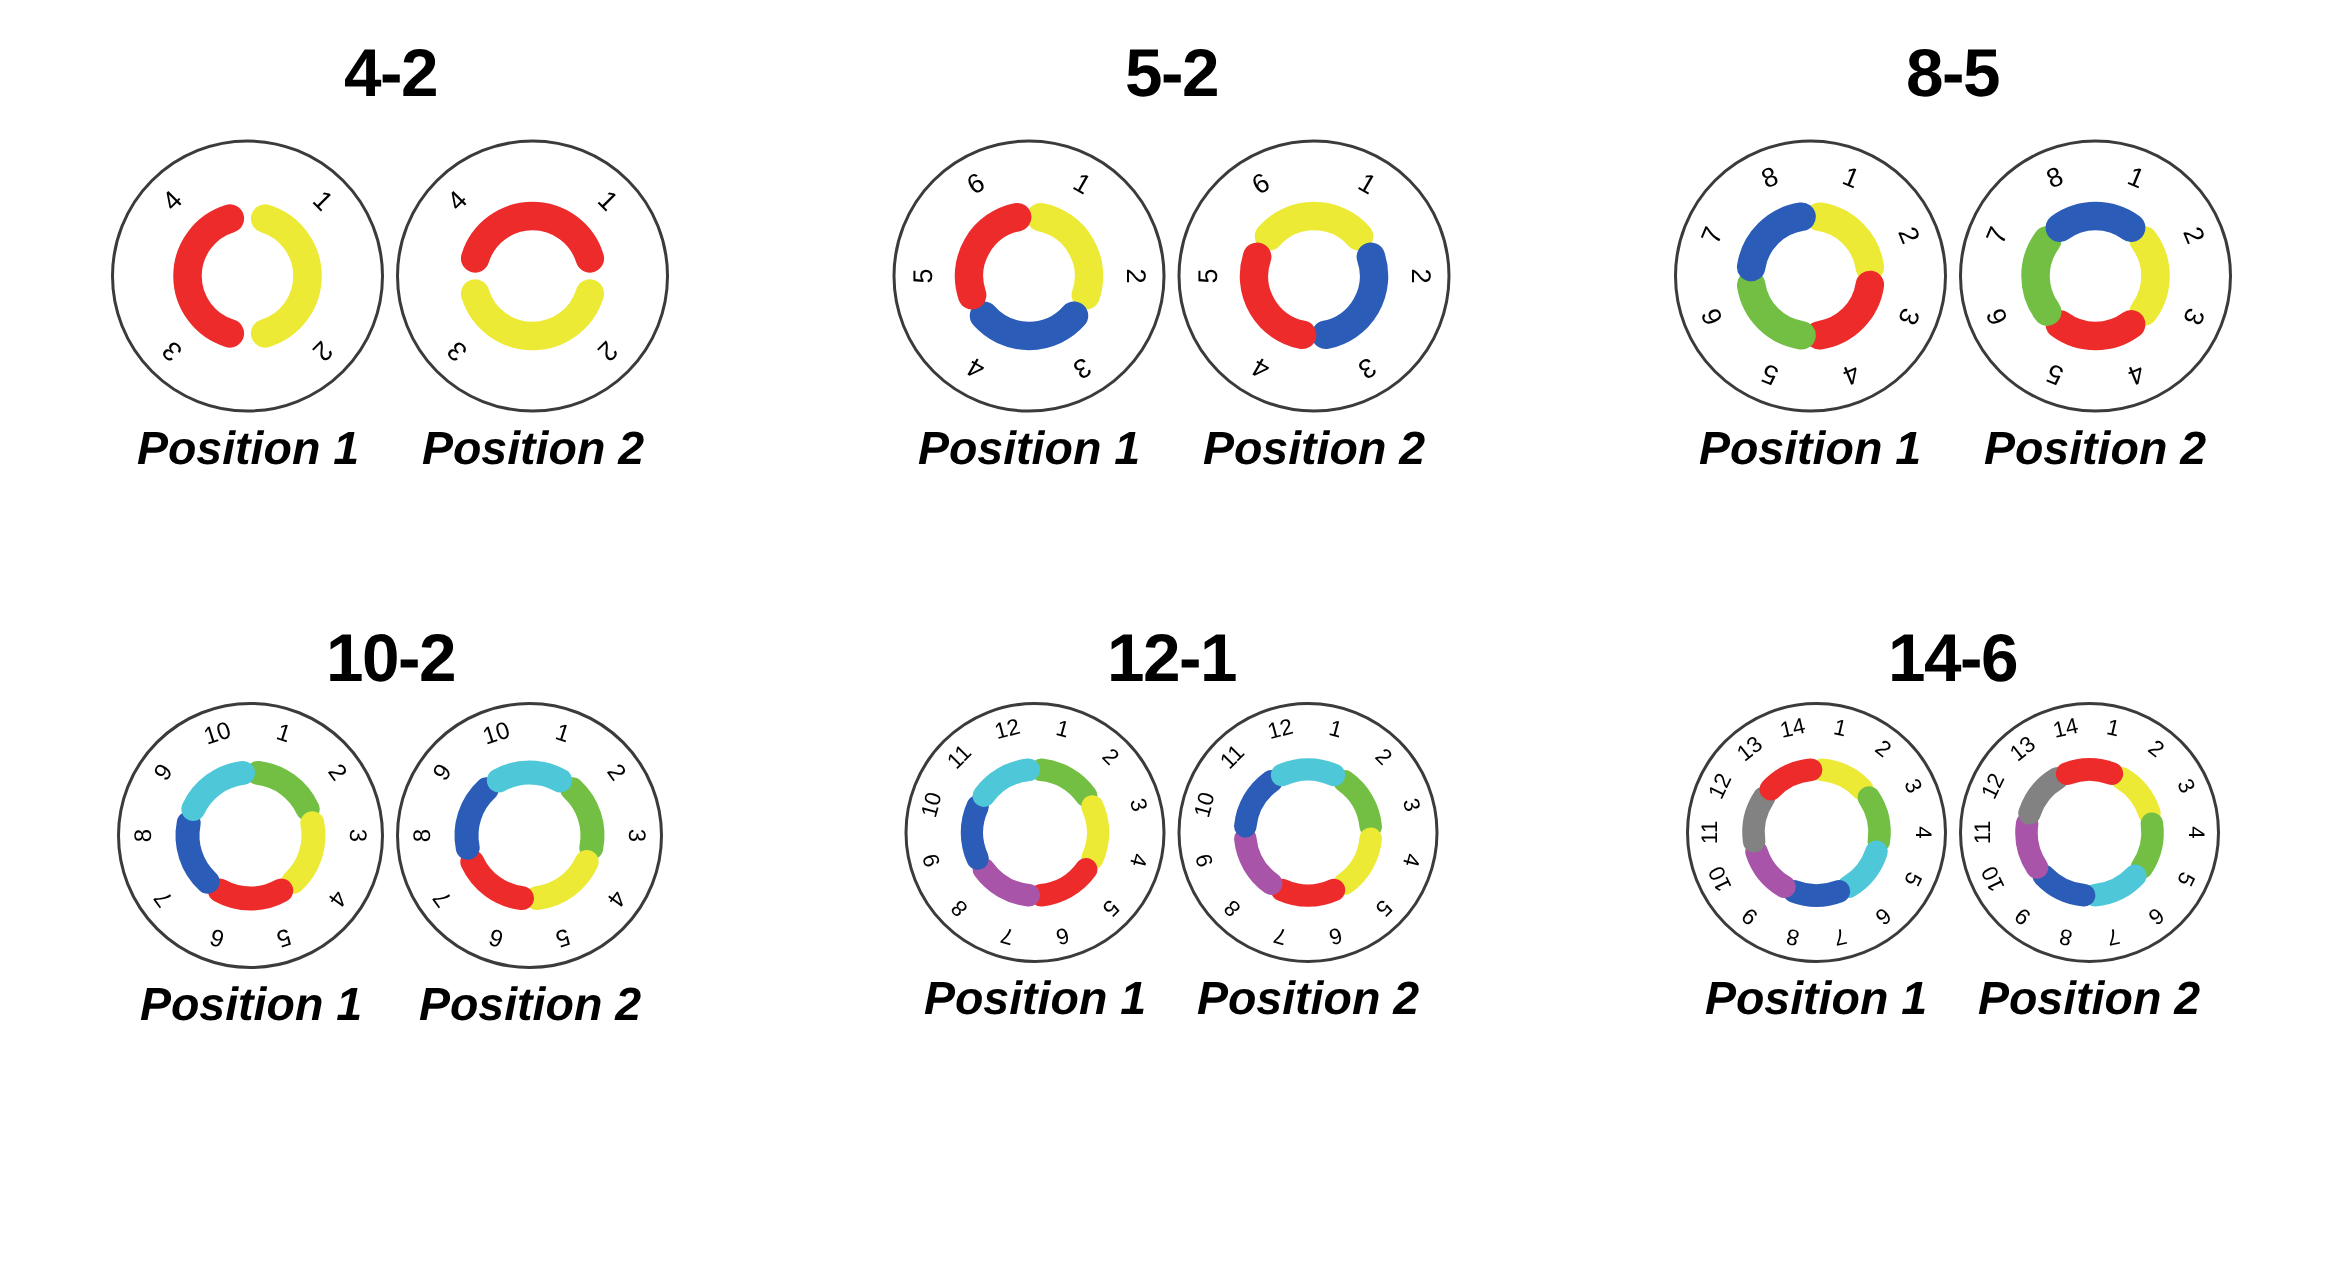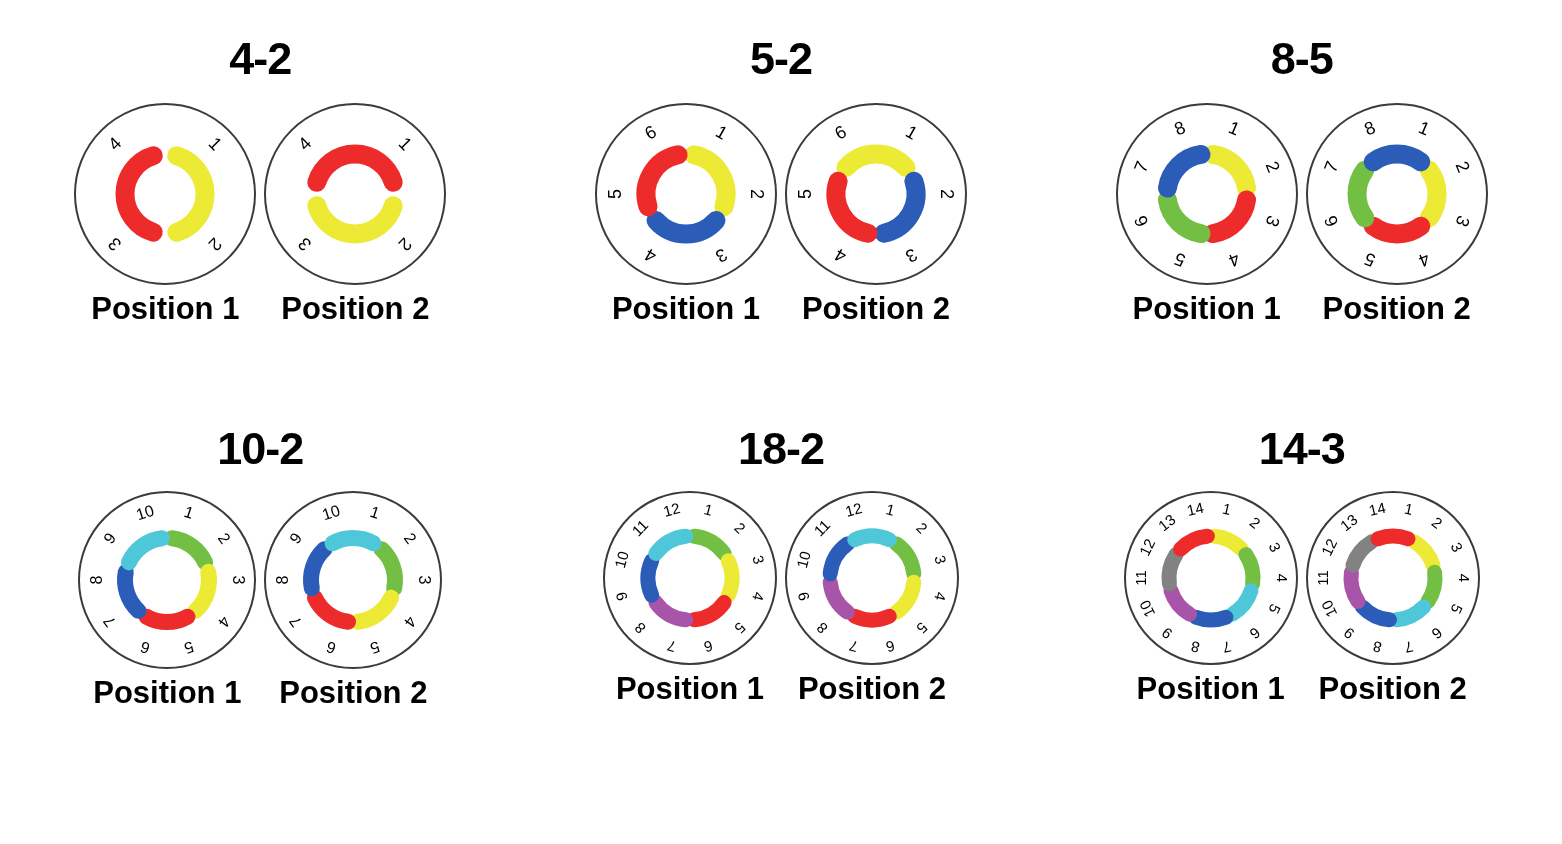--- a/index.html
+++ b/index.html
@@ -14,21 +14,21 @@
     font-family: "Liberation Sans", sans-serif;
     color: #000000;
     overflow: hidden;
   }
   #figure-root {
     width: 1562px;
     height: 844px;
     display: flex;
     flex-direction: column;
     box-sizing: border-box;
-    padding-top: 36px;
+    padding-top: 26px;
   }
   .panel-row {
     display: flex;
     flex-direction: row;
     width: 100%;
     height: 390px;
   }
   .panel {
     flex: 1 1 0;
     display: flex;
@@ -57,22 +57,23 @@
   .dial-svg {
     display: block;
   }
   .dial-caption {
     font-size: 31px;
     font-weight: bold;
     line-height: 1;
     margin-top: 4px;
     white-space: nowrap;
     font-family: "Liberation Sans", sans-serif;
-  }
-  .row-2 .panel-title { margin-bottom: 16px; }
+    font-style: italic;
+  }
+  .row-2 .panel-title { margin-bottom: 3px; }
 </style>
 </head>
 <body>
 
 <div id="figure-root">
   <div class="panel-row row-1">
       <div class="panel">
         <div class="panel-title">4-2</div>
         <div class="dials">
           <div class="dial-cell">
@@ -220,21 +221,21 @@
               <path d="M 98.00208072398453 134.70106939193218 A 42 42 0 0 0 131.1143458307269 110.64360059329586" fill="none" stroke="#ecea35" stroke-width="16" stroke-linecap="round"></path>
               <path d="M 54.88565416927309 110.64360059329587 A 42 42 0 0 0 87.99791927601547 134.70106939193218" fill="none" stroke="#ee2b2b" stroke-width="16" stroke-linecap="round"></path>
               <path d="M 64.44195809365839 62.203275458652485 A 42 42 0 0 0 51.79419826737997 101.12907765813613" fill="none" stroke="#2a5cb8" stroke-width="16" stroke-linecap="round"></path>
               <path d="M 113.46450528046395 56.32297689798335 A 42 42 0 0 0 72.53549471953605 56.32297689798335" fill="none" stroke="#4ec8d8" stroke-width="16" stroke-linecap="round"></path>
             </svg>
             <div class="dial-caption">Position 2</div>
           </div>
         </div>
       </div>
       <div class="panel">
-        <div class="panel-title">18-2</div>
+        <div class="panel-title">12-1</div>
         <div class="dials">
           <div class="dial-cell">
             <svg width="182" height="182" viewBox="0 0 182 182" class="dial-svg">
               <circle cx="91" cy="91" r="86" fill="#ffffff" stroke="#3b3b3b" stroke-width="2"></circle>
               <text x="109.37615220227897" y="22.419266333476145" text-anchor="middle" dominant-baseline="central" font-family="&quot;Liberation Sans&quot;, sans-serif" font-size="15" fill="#000000" transform="rotate(15 109.37615220227897 22.419266333476145)">1</text>
               <text x="141.20458146424488" y="40.79541853575513" text-anchor="middle" dominant-baseline="central" font-family="&quot;Liberation Sans&quot;, sans-serif" font-size="15" fill="#000000" transform="rotate(45 141.20458146424488 40.79541853575513)">2</text>
               <text x="159.58073366652386" y="72.62384779772103" text-anchor="middle" dominant-baseline="central" font-family="&quot;Liberation Sans&quot;, sans-serif" font-size="15" fill="#000000" transform="rotate(75 159.58073366652386 72.62384779772103)">3</text>
               <text x="159.58073366652386" y="109.37615220227897" text-anchor="middle" dominant-baseline="central" font-family="&quot;Liberation Sans&quot;, sans-serif" font-size="15" fill="#000000" transform="rotate(105 159.58073366652386 109.37615220227897)">4</text>
               <text x="141.20458146424488" y="141.20458146424488" text-anchor="middle" dominant-baseline="central" font-family="&quot;Liberation Sans&quot;, sans-serif" font-size="15" fill="#000000" transform="rotate(135 141.20458146424488 141.20458146424488)">5</text>
               <text x="109.37615220227897" y="159.58073366652386" text-anchor="middle" dominant-baseline="central" font-family="&quot;Liberation Sans&quot;, sans-serif" font-size="15" fill="#000000" transform="rotate(165 109.37615220227897 159.58073366652386)">6</text>
@@ -273,21 +274,21 @@
               <path d="M 73.71639693858543 129.2789376186887 A 42 42 0 0 0 108.28360306141458 129.2789376186887" fill="none" stroke="#ee2b2b" stroke-width="15" stroke-linecap="round"></path>
               <path d="M 49.207666061628494 95.17142948923282 A 42 42 0 0 0 66.49126912304305 125.10750812945585" fill="none" stroke="#a854a8" stroke-width="15" stroke-linecap="round"></path>
               <path d="M 66.49126912304308 56.89249187054413 A 42 42 0 0 0 49.2076660616285 86.82857051076715" fill="none" stroke="#2a5cb8" stroke-width="15" stroke-linecap="round"></path>
               <path d="M 108.28360306141457 52.7210623813113 A 42 42 0 0 0 73.71639693858543 52.7210623813113" fill="none" stroke="#4ec8d8" stroke-width="15" stroke-linecap="round"></path>
             </svg>
             <div class="dial-caption">Position 2</div>
           </div>
         </div>
       </div>
       <div class="panel">
-        <div class="panel-title">14-3</div>
+        <div class="panel-title">14-6</div>
         <div class="dials">
           <div class="dial-cell">
             <svg width="182" height="182" viewBox="0 0 182 182" class="dial-svg">
               <circle cx="91" cy="91" r="86" fill="#ffffff" stroke="#3b3b3b" stroke-width="2"></circle>
               <text x="106.79898631089833" y="21.780118235090526" text-anchor="middle" dominant-baseline="central" font-family="&quot;Liberation Sans&quot;, sans-serif" font-size="15" fill="#000000" transform="rotate(12.857142857142861 106.79898631089833 21.780118235090526)">1</text>
               <text x="135.26777593197008" y="35.489964744769885" text-anchor="middle" dominant-baseline="central" font-family="&quot;Liberation Sans&quot;, sans-serif" font-size="15" fill="#000000" transform="rotate(38.57142857142857 135.26777593197008 35.489964744769885)">2</text>
               <text x="154.96878962107175" y="60.19425452265338" text-anchor="middle" dominant-baseline="central" font-family="&quot;Liberation Sans&quot;, sans-serif" font-size="15" fill="#000000" transform="rotate(64.28571428571429 154.96878962107175 60.19425452265338)">3</text>
               <text x="162" y="91" text-anchor="middle" dominant-baseline="central" font-family="&quot;Liberation Sans&quot;, sans-serif" font-size="15" fill="#000000" transform="rotate(90 162 91)">4</text>
               <text x="154.96878962107175" y="121.80574547734663" text-anchor="middle" dominant-baseline="central" font-family="&quot;Liberation Sans&quot;, sans-serif" font-size="15" fill="#000000" transform="rotate(115.71428571428572 154.96878962107175 121.80574547734663)">5</text>
               <text x="135.26777593197005" y="146.51003525523012" text-anchor="middle" dominant-baseline="central" font-family="&quot;Liberation Sans&quot;, sans-serif" font-size="15" fill="#000000" transform="rotate(141.42857142857144 135.26777593197005 146.51003525523012)">6</text>

